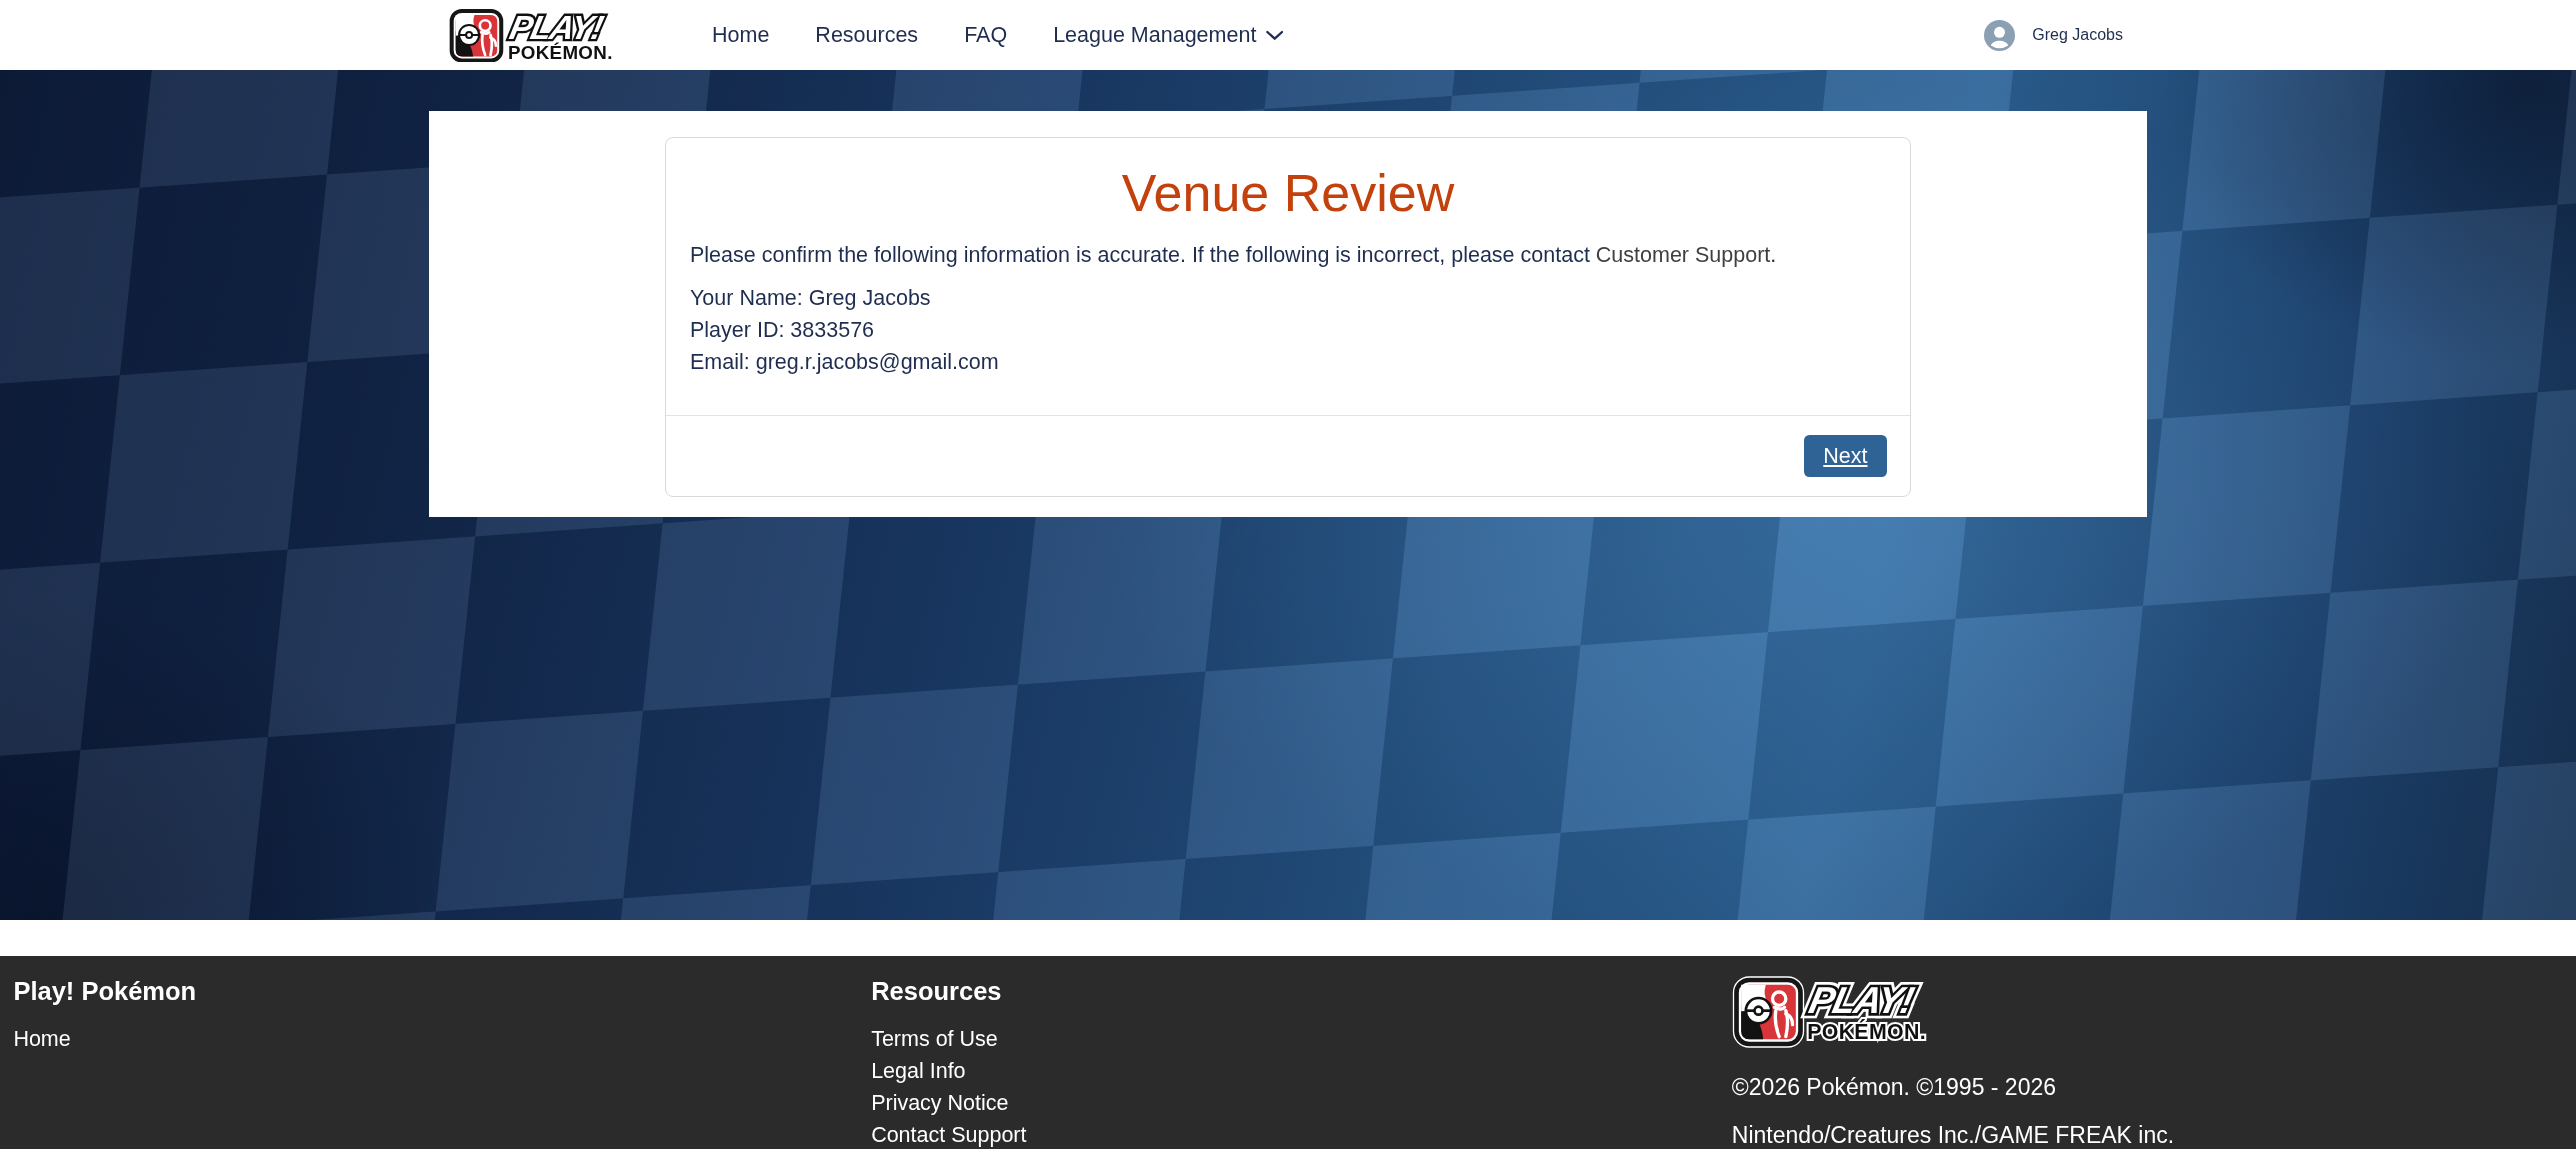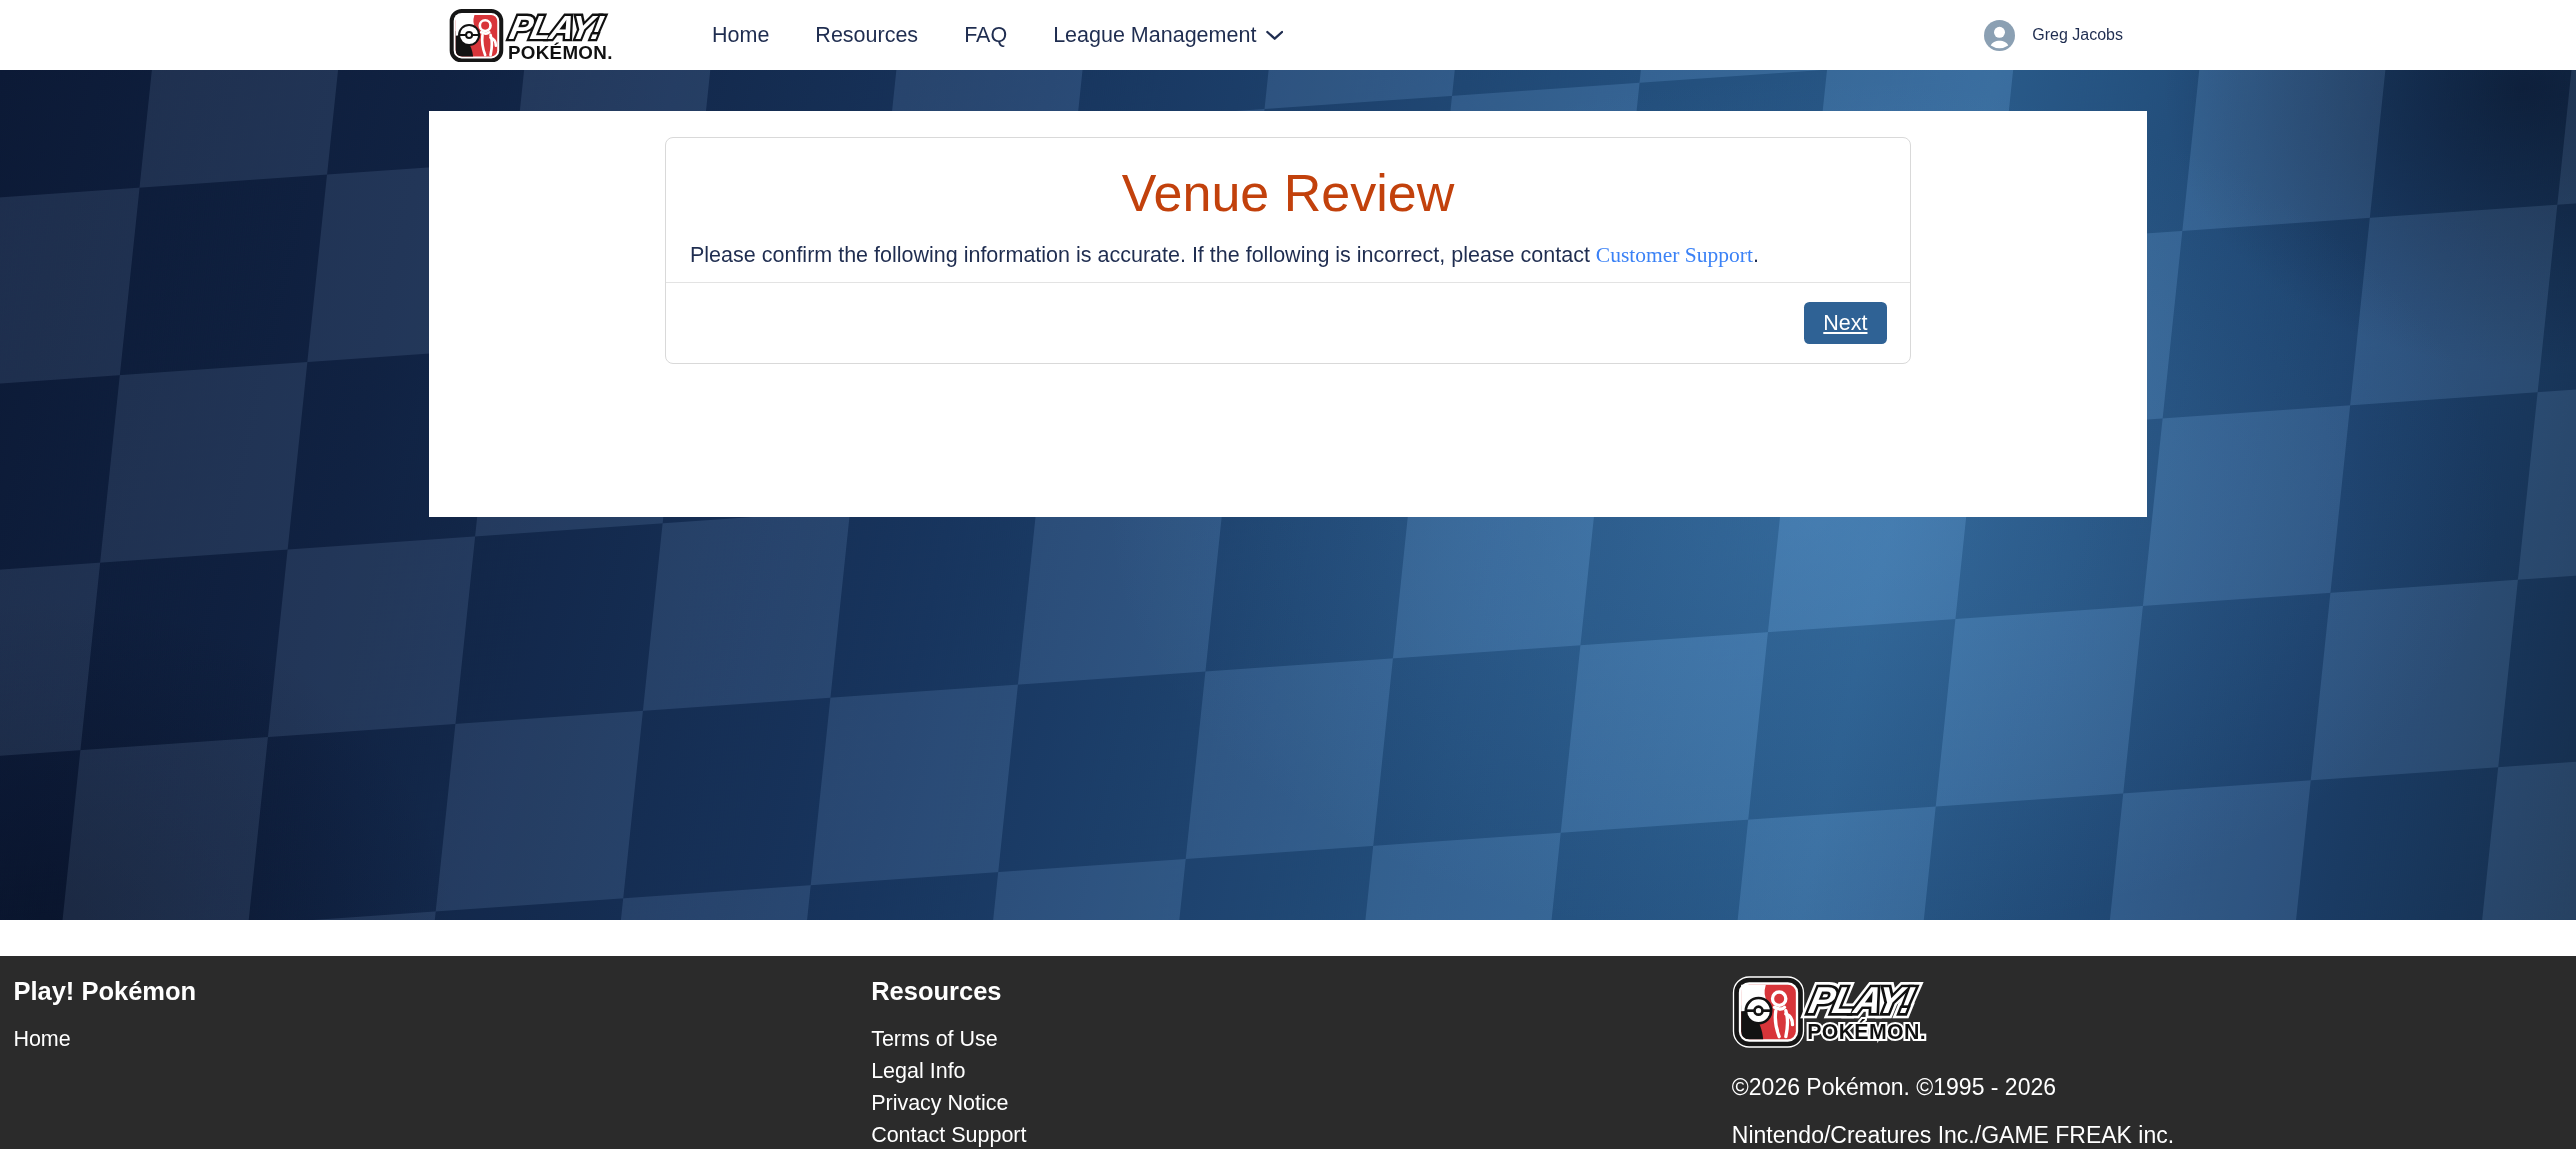--- a/index.html
+++ b/index.html
@@ -32,21 +32,21 @@
 
   
   .panel { position:absolute; left:429px; top:41px; width:1718px; height:406px;
            background:#ffffff; }
   .card { width:1246px; margin:26px auto 0; background:#fff;
           border:1.3px solid #d9d9d9; border-radius:8px; }
   .card-body { padding:24px 24px 0; }
   .card-title { font-size:52px; line-height:1.2; font-weight:400; color:#c2410c;
                 text-align:center; margin:0 0 14.8px; }
   .intro { font-size:21.5px; line-height:32px; color:#1f2d50; margin:0 0 10.7px; }
-  .intro a { color:#3b82f6; text-decoration:none; cursor:pointer;font-family:Liberation Serif, serif; }
+  .intro a { color:#404040; text-decoration:none; cursor:pointer; }
   .info-block { margin-bottom:37px; }
   .info-line { font-size:21.5px; line-height:32px; color:#1f2d50; }
   .card-footer { border-top:1.3px solid #e3e3e3; padding:19px 23.5px;
                  display:flex; justify-content:flex-end; }
   .btn-next { background:#2f6295; color:#ffffff; font-size:21.5px;
               font-family:"Liberation Sans", sans-serif;
               height:42px; line-height:42px; padding:0 19px;
               border:none; border-radius:5.4px; cursor:pointer;text-decoration:underline; }
 
   
@@ -123,20 +123,25 @@
       <span class="user-name">Greg Jacobs</span>
     </div>
   </header>
 
   <section class="hero">
     <div class="panel">
       <div class="card">
         <div class="card-body">
           <h1 class="card-title">Venue Review</h1>
           <p class="intro"><span>Please confirm the following information is accurate. If the following is incorrect, please contact </span><a href="#">Customer Support</a><span>.</span></p>
+          <div class="info-block">
+            <div class="info-line">Your Name: Greg Jacobs</div>
+            <div class="info-line">Player ID: 3833576</div>
+            <div class="info-line">Email: greg.r.jacobs@gmail.com</div>
+          </div>
         </div>
         <div class="card-footer">
           <button class="btn-next">Next</button>
         </div>
       </div>
     </div>
   </section>
 
   <footer class="site-footer">
     <div class="f-col1">

